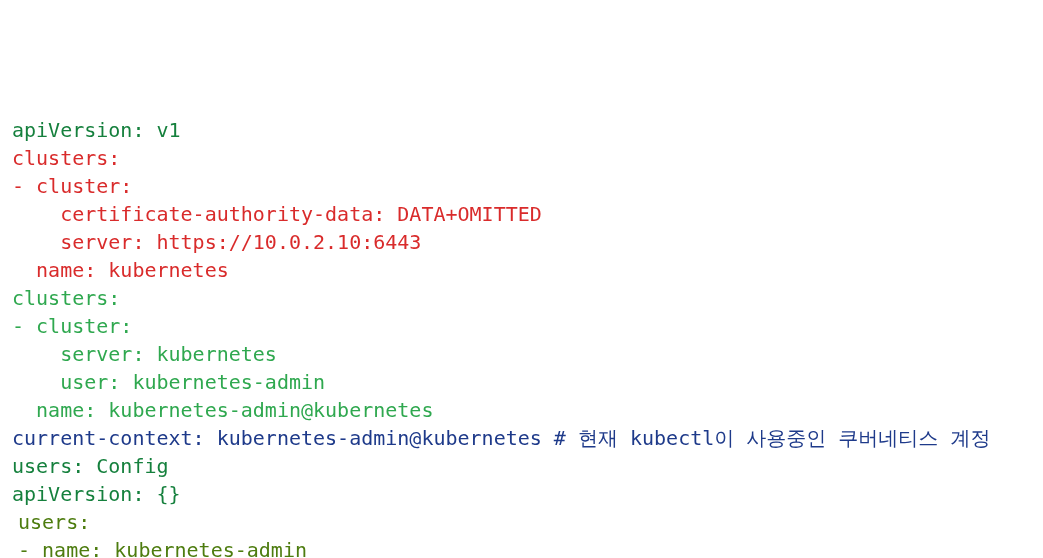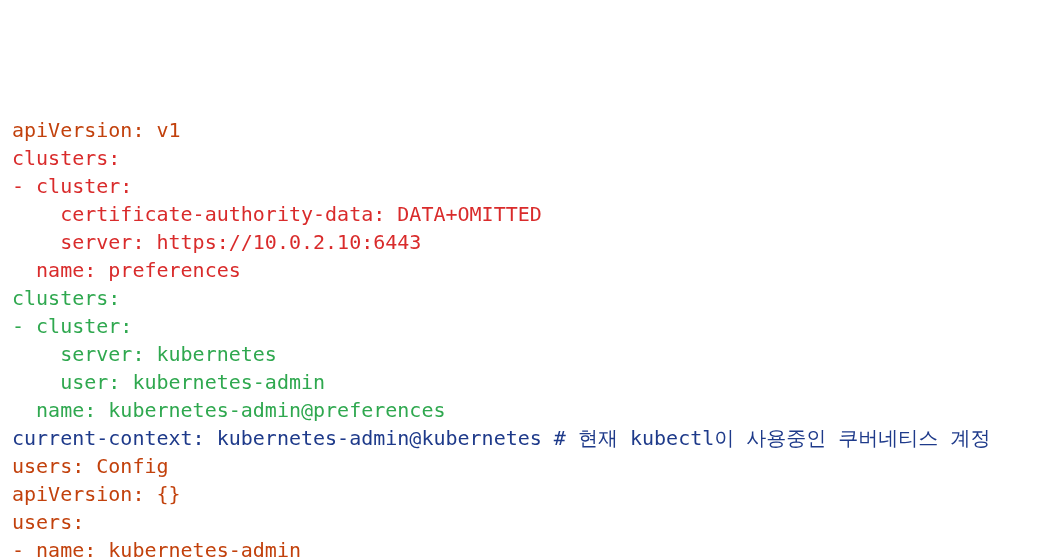--- a/index.html
+++ b/index.html
@@ -5,42 +5,42 @@
     * { margin: 0; padding: 0; box-sizing: border-box; }
     body {
       background: #ffffff;
       font-family: 'Menlo', 'Monaco', 'Consolas', 'D2Coding', monospace;
       font-size: 20px;
       line-height: 1.4;
       padding: 4px 12px;
       white-space: pre;
       color: #000000;
     }
-    .black { color: #c2410c; }
+    .black { color: #15803d; }
     .red { color: #d92b2b; }
     .green { color: #2fa84f; }
     .navy { color: #1e3a8a; }
-    .purple { color: #c2410c; }
+    .purple { color: #4d7c0f; margin-left: 6px; }
   </style>
 </head>
 <body>
 
 
 
 <div><span class="black">apiVersion: v1</span>
 <span class="red">clusters:</span>
 <span class="red">- cluster:</span>
 <span class="red">    certificate-authority-data: DATA+OMITTED</span>
 <span class="red">    server: https://10.0.2.10:6443</span>
-<span class="red">  name: preferences</span>
+<span class="red">  name: kubernetes</span>
 <span class="green">clusters:</span>
 <span class="green">- cluster:</span>
 <span class="green">    server: kubernetes</span>
 <span class="green">    user: kubernetes-admin</span>
-<span class="green">  name: kubernetes-admin@preferences</span>
+<span class="green">  name: kubernetes-admin@kubernetes</span>
 <span class="navy">current-context: kubernetes-admin@kubernetes # 현재 kubectl이 사용중인 쿠버네티스 계정</span>
 <span class="black">users: Config</span>
 <span class="black">apiVersion: {}</span>
 <span class="purple">users:</span>
 <span class="purple">- name: kubernetes-admin</span>
 
 
 </div>
 
 

